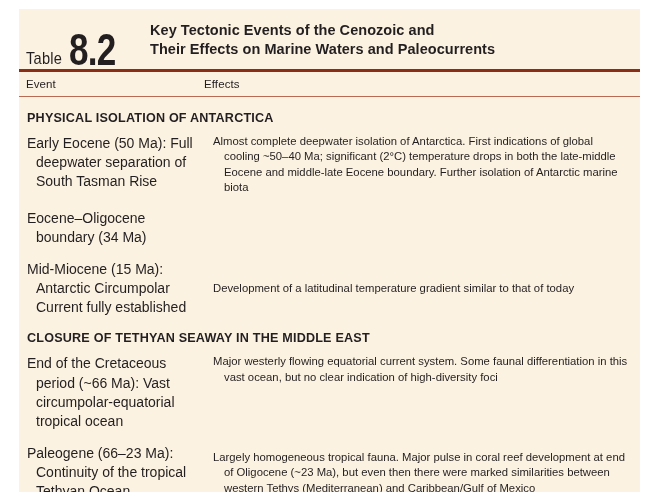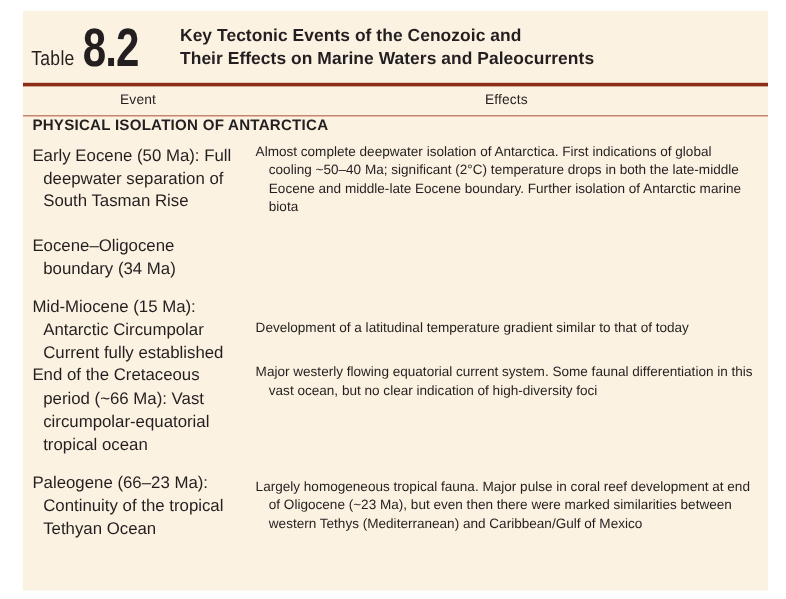--- a/index.html
+++ b/index.html
@@ -37,21 +37,21 @@
 
   
   .title-block {
     position: relative;
     height: 60px;
     padding: 0;
   }
   .table-label-group {
     position: absolute;
     left: 7px;
-    top: 8px;
+    top: 18px;
     display: flex;
     align-items: baseline;
     color: #1b1b1b;
   }
   .table-word {
     font-family: "Liberation Sans Narrow", "Liberation Sans", sans-serif;
     font-size: 17px;
     letter-spacing: 0.3px;
     color: #231f20;
     transform: scaleX(0.86);
@@ -95,30 +95,30 @@
     margin: 0;
   }
 
   
   .col-head {
     display: flex;
     font-size: 11.5px;
     color: #231f20;
     padding: 6px 0 6px 7px;
     letter-spacing: 0.1px;
-    text-align: center;
   }
   .col-head .c-event { width: 178px; flex: none; }
   .col-head .c-effects { flex: 1; }
 
   
   .body-area {
     padding: 0 6px 0 7px;
   }
   .section {
+    margin-top: 14px;
   }
   .section-title {
     font-size: 12.6px;
     font-weight: bold;
     color: #231f20;
     letter-spacing: 0.2px;
     margin-bottom: 9px;
     padding-left: 1px;
   }
   .row {
@@ -189,20 +189,21 @@
         </div>
 
 
         <div class="row">
           <div class="cell-event">Mid-Miocene (15 Ma): Antarctic Circumpolar Current fully established</div>
           <div class="cell-effects">Development of a latitudinal temperature gradient similar to that of today</div>
         </div>
       </div>
 
       <div class="section">
+        <div class="section-title">CLOSURE OF TETHYAN SEAWAY IN THE MIDDLE EAST</div>
 
         <div class="row">
           <div class="cell-event">End of the Cretaceous period (~66 Ma): Vast circumpolar-equatorial tropical ocean</div>
           <div class="cell-effects">Major westerly flowing equatorial current system. Some faunal differentiation in this vast ocean, but no clear indication of high-diversity foci</div>
         </div>
 
         <div class="row">
           <div class="cell-event">Paleogene (66–23 Ma): Continuity of the tropical Tethyan Ocean</div>
           <div class="cell-effects">Largely homogeneous tropical fauna. Major pulse in coral reef development at end of Oligocene (~23 Ma), but even then there were marked similarities between western Tethys (Mediterranean) and Caribbean/Gulf of Mexico</div>
         </div>

